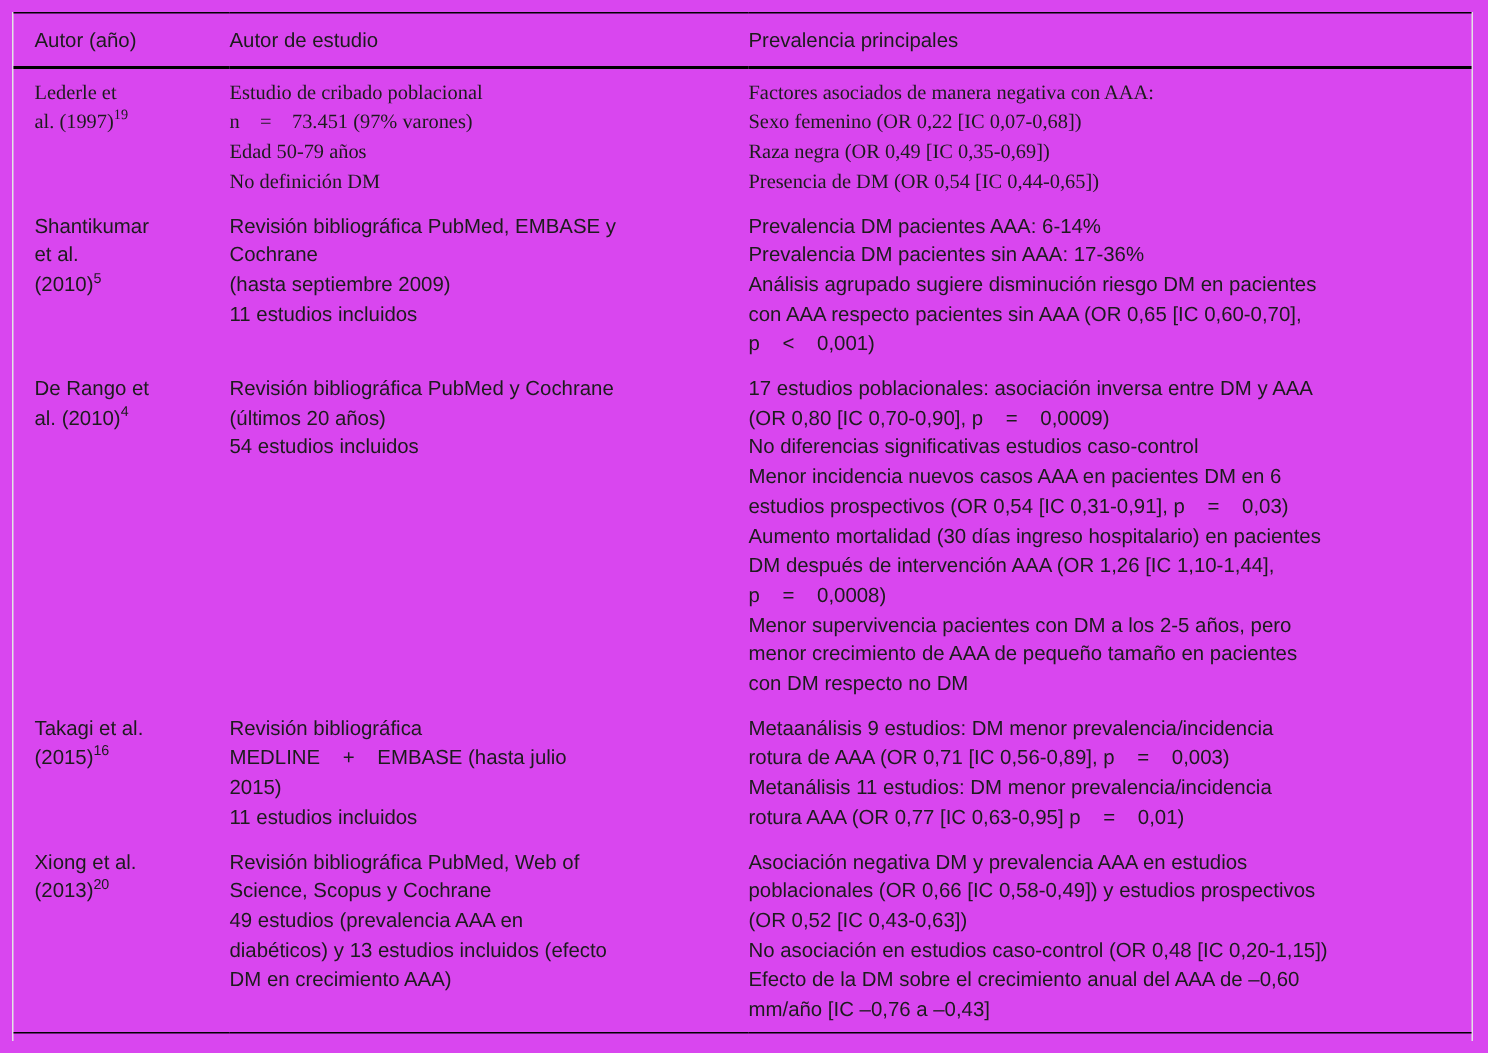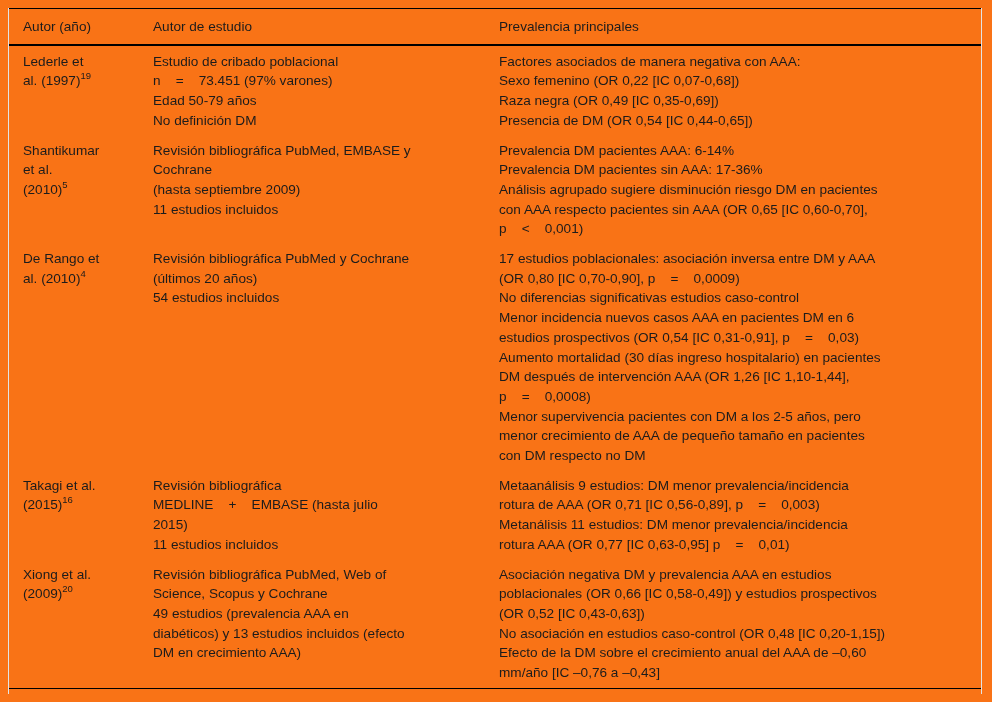--- a/index.html
+++ b/index.html
@@ -1,20 +1,20 @@
 <!DOCTYPE html>
 <html><head>
 <meta charset="utf-8">
 <style>
   html, body { margin: 0; padding: 0; background: #ffffff; }
   .page {
     position: relative;
     width: 992px;
     height: 702px;
-    background: #f97316;
+    background: #d946ef;
     color: #1c1c1c;
     font-family: "Liberation Sans", sans-serif;
     overflow: hidden;
   }
   .table-wrap {
     position: absolute;
     left: 8px;
     top: 8px;
     width: 974px;
     height: 686px;
@@ -39,21 +39,21 @@
     border-bottom: 2.8px solid #000000;
     padding: 7.5px 10px 7.5px 0;
     white-space: nowrap;
   }
   table.results th.first { padding-left: 14px; }
   table.results td {
     vertical-align: top;
     padding: 0 12px 10px 0;
   }
   table.results td.author { padding-left: 14px; padding-right: 6px; }
-  tr.first-row td { padding-top: 6px; }
+  tr.first-row td { padding-top: 6px; font-family: Liberation Serif, serif; }
   tr.last-row td { padding-bottom: 5px; border-bottom: 1.5px solid #000000; }
   .cell-text { white-space: pre-wrap; }
   sup.ref {
     font-size: 9.5px;
     line-height: 0;
     vertical-align: super;
   }
 </style>
 </head>
 <body>
@@ -125,21 +125,21 @@
 MEDLINE    +    EMBASE (hasta julio
 2015)
 11 estudios incluidos</span></td>
           <td><span class="cell-text">Metaanálisis 9 estudios: DM menor prevalencia/incidencia
 rotura de AAA (OR 0,71 [IC 0,56-0,89], p    =    0,003)
 Metanálisis 11 estudios: DM menor prevalencia/incidencia
 rotura AAA (OR 0,77 [IC 0,63-0,95] p    =    0,01)</span></td>
         </tr>
         <tr class="last-row">
           <td class="author"><span class="cell-text">Xiong et al.
-(2009)</span><sup class="ref">20</sup></td>
+(2013)</span><sup class="ref">20</sup></td>
           <td><span class="cell-text">Revisión bibliográfica PubMed, Web of
 Science, Scopus y Cochrane
 49 estudios (prevalencia AAA en
 diabéticos) y 13 estudios incluidos (efecto
 DM en crecimiento AAA)</span></td>
           <td><span class="cell-text">Asociación negativa DM y prevalencia AAA en estudios
 poblacionales (OR 0,66 [IC 0,58-0,49]) y estudios prospectivos
 (OR 0,52 [IC 0,43-0,63])
 No asociación en estudios caso-control (OR 0,48 [IC 0,20-1,15])
 Efecto de la DM sobre el crecimiento anual del AAA de –0,60

